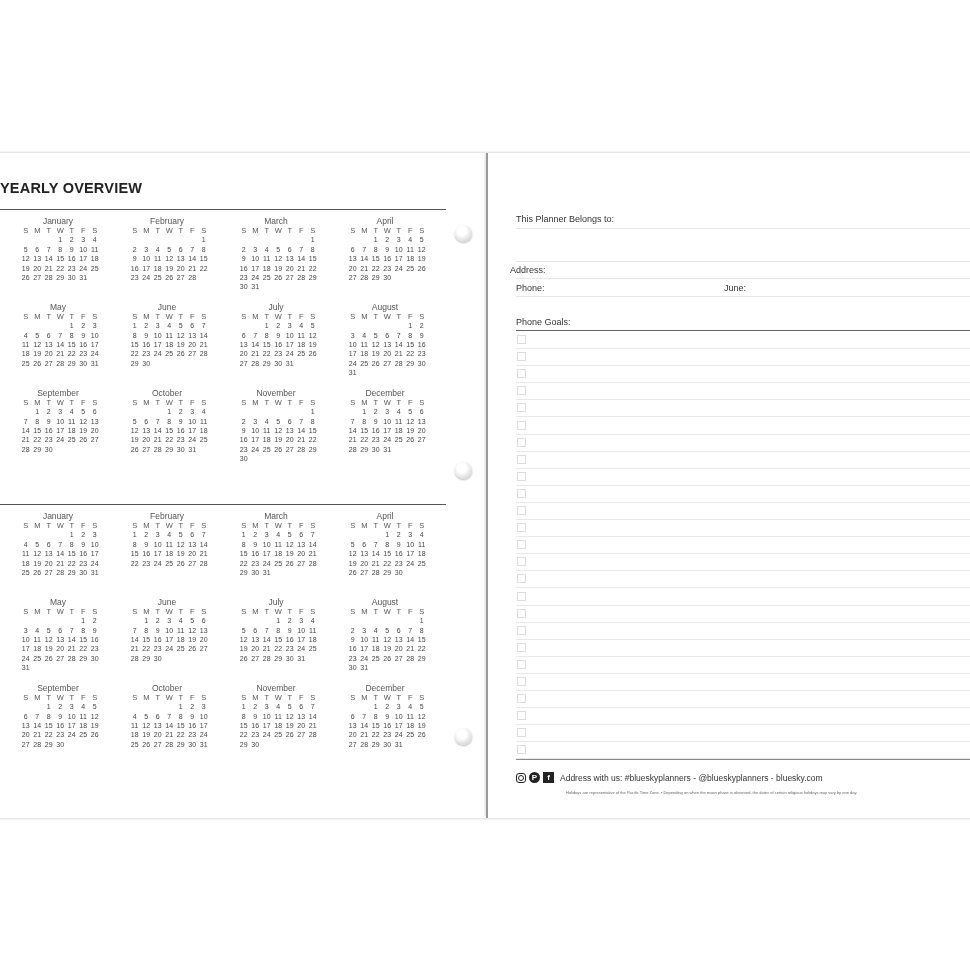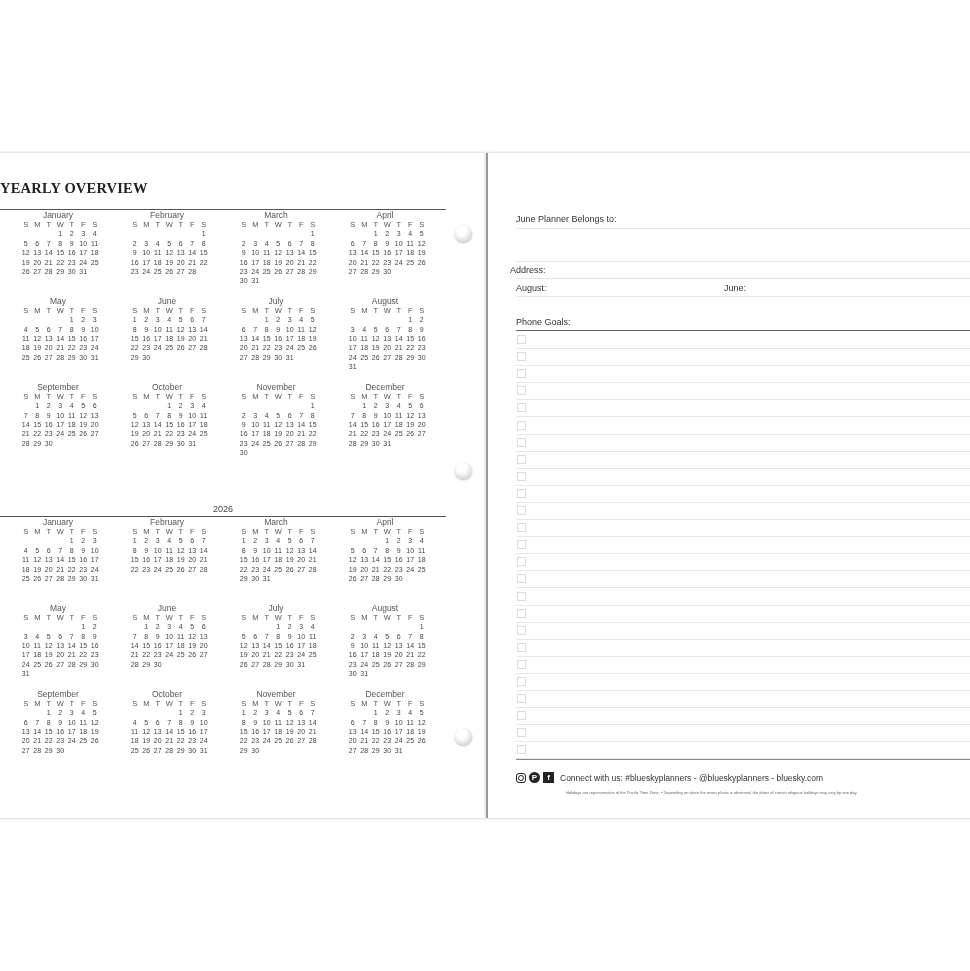--- a/index.html
+++ b/index.html
@@ -1,24 +1,24 @@
 <!DOCTYPE html>
 <html><head>
 <meta charset="utf-8">
 <style>
   html,body{margin:0;padding:0;background:#fff;}
   body{width:970px;height:971px;position:relative;overflow:hidden;font-family:"Liberation Sans",sans-serif;color:#333;}
   .page{position:absolute;top:153px;height:665px;background:#fff;box-shadow:0 0 3px rgba(0,0,0,0.25);}
   .left{left:-10px;width:496px;}
   .right{left:486px;width:500px;border-left:2px solid #999;}
-  .title{position:absolute;left:10px;top:27px;font-size:14.5px;font-weight:bold;letter-spacing:0.2px;color:#222;font-family:Liberation Serif, serif;}
+  .title{position:absolute;left:10px;top:27px;font-size:14.5px;font-weight:bold;letter-spacing:0.2px;color:#222;}
   .yearblock{position:absolute;left:10px;width:446px;}
   .yearlabel{text-align:center;font-size:9px;color:#444;height:12px;}
   .yearrule{border-top:1.5px solid #555;margin-left:-10px;}
-  .months{display:grid;grid-template-columns:repeat(4,109px);row-gap:10px;}
+  .months{display:grid;grid-template-columns:repeat(4,109px);row-gap:10px;margin-top:6px;}
   .month{font-size:7px;color:#444;}
   .mname{text-align:center;font-size:8.5px;color:#555;width:96px;padding-left:10px;}
   .grid{display:grid;grid-template-columns:repeat(7,11.5px);padding-left:20px;line-height:9.4px;text-align:center;}
   .grid .hd{font-size:7.5px;color:#555;}
   .hole{position:absolute;width:17px;height:17px;border-radius:50%;background:radial-gradient(circle at 40% 35%,#fff 30%,#ddd 70%,#bbb);box-shadow:0 1px 2px rgba(0,0,0,0.3);}
   .lbl{position:absolute;font-size:9px;color:#333;}
   .line{position:absolute;left:28px;width:480px;border-top:1px solid #e6e6e6;}
   .goal{position:absolute;left:28px;width:480px;height:17px;border-bottom:1px solid #e8e8e8;}
   .chk{position:absolute;left:1px;top:4px;width:7px;height:7px;border:1px solid #ddd;}
   .footer-social{position:absolute;left:28px;top:619px;display:flex;align-items:center;gap:3px;font-size:8.5px;color:#333;}
@@ -678,21 +678,20 @@
               <span>&nbsp;</span>
               <span>&nbsp;</span>
               <span>&nbsp;</span>
               <span>&nbsp;</span>
               <span>&nbsp;</span>
             </div>
           </div>
         </div>
       </div>
       <div class="yearblock" style="top: 351px;">
-        <div class="yearlabel">2026</div>
         <div class="yearrule"></div>
         <div class="months">
           <div class="month">
             <div class="mname">January</div>
             <div class="grid">
               <span class="hd">S</span>
               <span class="hd">M</span>
               <span class="hd">T</span>
               <span class="hd">W</span>
               <span class="hd">T</span>
@@ -1338,26 +1337,26 @@
           </div>
         </div>
       </div>
     </div>
 </div>
 <div class="hole" style="left:455px;top:225px"></div>
 <div class="hole" style="left:455px;top:462px"></div>
 <div class="hole" style="left:455px;top:728px"></div>
 
 <div class="page right">
-  <div class="lbl" style="left:28px;top:61px">June Planner Belongs to:</div>
+  <div class="lbl" style="left:28px;top:61px">This Planner Belongs to:</div>
   <div class="line" style="top:75px"></div>
   <div class="line" style="top:108px"></div>
   <div class="lbl" style="left:22px;top:112px">Address:</div>
   <div class="line" style="top:125px"></div>
-  <div class="lbl" style="left:28px;top:130px">August:</div>
+  <div class="lbl" style="left:28px;top:130px">Phone:</div>
   <div class="lbl" style="left:236px;top:130px">June:</div>
   <div class="line" style="top:143px"></div>
   <div class="lbl" style="left:28px;top:164px">Phone Goals:</div>
   <div class="line" style="top:177px;border-top:1.5px solid #666"></div>
   <div id="goals">
       <div class="goal" style="top: 178px;">
         <span class="chk"></span>
       </div>
       <div class="goal" style="top: 195.1px;">
         <span class="chk"></span>
@@ -1432,16 +1431,16 @@
         <span class="chk"></span>
       </div>
     </div>
   <div class="line" style="top:606px;border-top:1.5px solid #888"></div>
   <div class="footer-social">
     <span class="ic" style="border:1.5px solid #222;border-radius:3px;width:8px;height:8px;">
         <span style="width:4px;height:4px;border:1px solid #222;border-radius:50%"></span>
       </span>
     <span class="ic" style="background:#222;color:#fff;border-radius:50%;">P</span>
     <span class="ic" style="background:#222;color:#fff;">f</span>
-    <span style="margin-left:3px">Connect with us: #blueskyplanners - @blueskyplanners - bluesky.com</span>
+    <span style="margin-left:3px">Address with us: #blueskyplanners - @blueskyplanners - bluesky.com</span>
   </div>
   <div class="small">Holidays are representative of the Pacific Time Zone.  •  Depending on when the moon phase is observed, the dates of certain religious holidays may vary by one day.</div>
 </div>
 
 </body></html>

